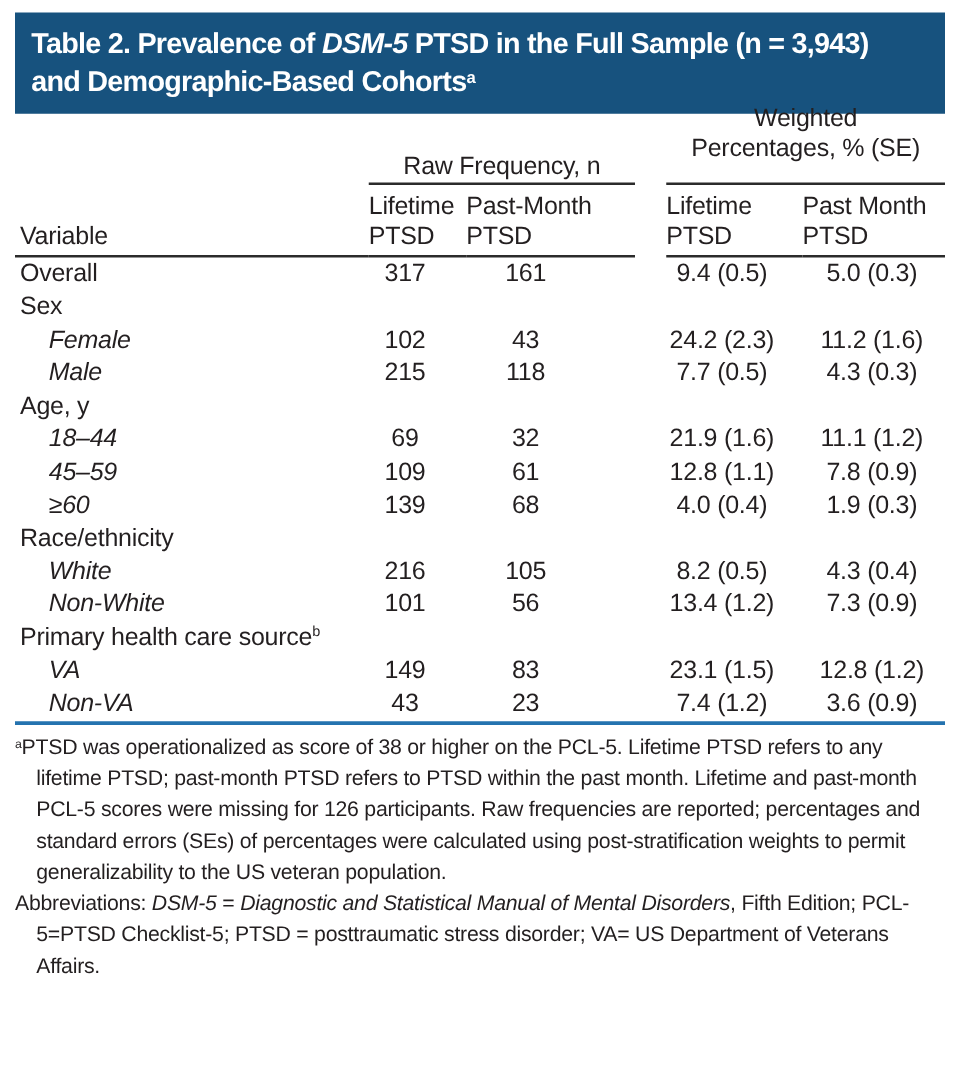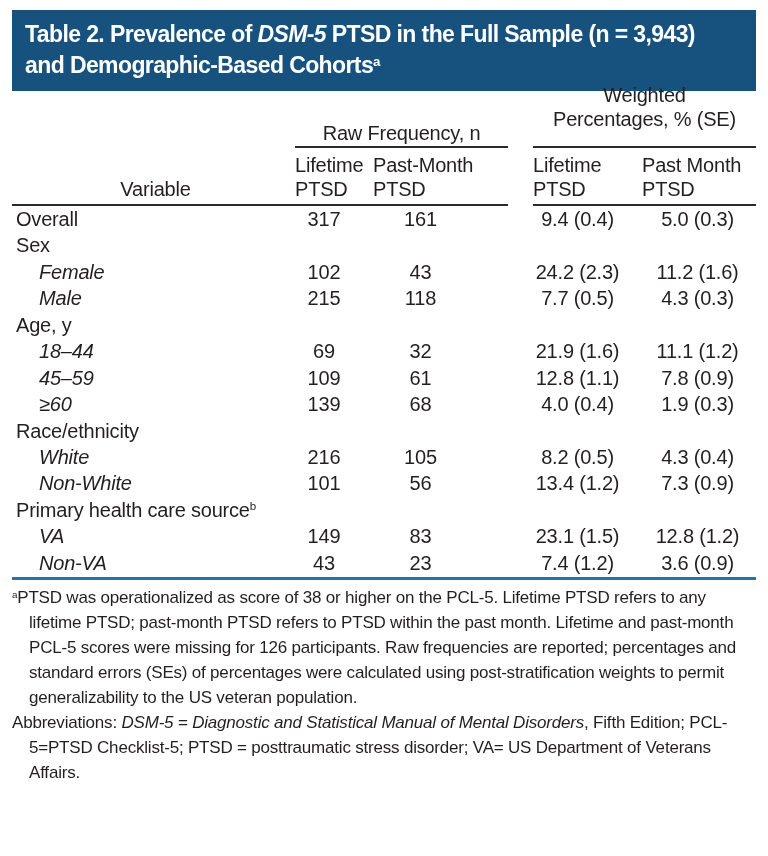--- a/index.html
+++ b/index.html
@@ -65,21 +65,21 @@
     line-height: 24px;
   }
   .ch {
     height: 58px; box-sizing: border-box;
     display: flex; flex-direction: column; justify-content: flex-end;
     white-space: pre-line;
     line-height: 24px;
     border-bottom: 2px solid var(--rule-black, #2B2B2B);
     padding-bottom: 3px;
   }
-  .ch-var { text-align: center; padding-left: 4px; }
+  .ch-var { text-align: left; padding-left: 4px; }
   .ch-nogap { border-bottom: none; }
 
   .trow { display: contents; }
   .cell {
     height: 26.45px;
     line-height: 26.45px;
     box-sizing: border-box;
     white-space: nowrap;
     overflow: visible;
   }
@@ -146,21 +146,21 @@
     <div class="ch">Lifetime
 PTSD</div>
     <div class="ch">Past Month
 PTSD</div>
 
   <div class="trow">
     <div class="cell lbl">Overall</div>
     <div class="cell num c2">317</div>
     <div class="cell num c3">161</div>
     <div class="cell"></div>
-    <div class="cell num c5">9.4 (0.4)</div>
+    <div class="cell num c5">9.4 (0.5)</div>
     <div class="cell num c6">5.0 (0.3)</div>
   </div>
 
   <div class="trow">
     <div class="cell lbl">Sex</div>
     <div class="cell num c2"></div>
     <div class="cell num c3"></div>
     <div class="cell"></div>
     <div class="cell num c5"></div>
     <div class="cell num c6"></div>

